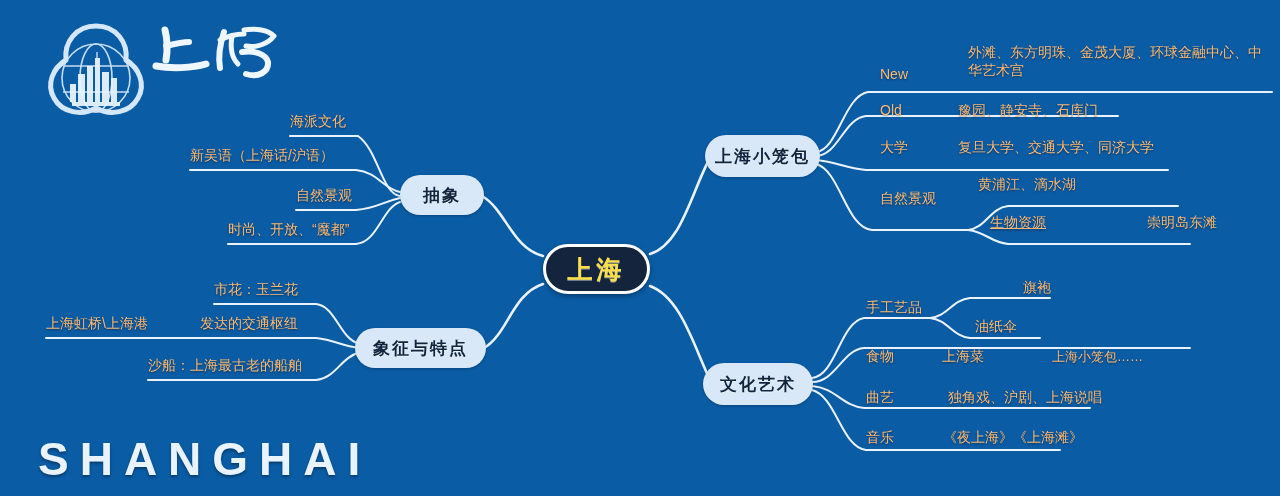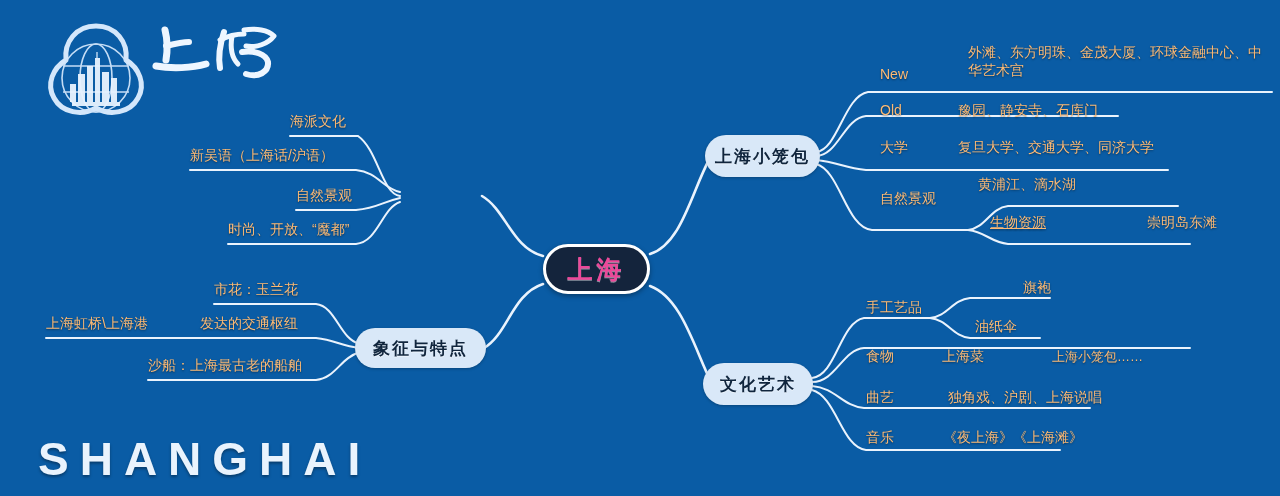--- a/index.html
+++ b/index.html
@@ -36,21 +36,21 @@
     border-radius: 999px;
     background: #d9e8f8;
     color: #10253d;
     font-weight: 700;
     letter-spacing: 1px;
     white-space: nowrap;
     text-shadow: 0 1px 0 rgba(255,255,255,.5);
   }
   .node.center {
     background: #14243c;
-    color: #ec4899;
+    color: #fde047;
     border: 3px solid #ffffff;
     font-size: 25px;
     letter-spacing: 4px;
     box-shadow: 0 2px 5px rgba(0,0,0,.35);
   }
   .node.branch {
     font-size: 17px;
     letter-spacing: 2px;
     box-shadow: 0 1px 3px rgba(0,0,0,.25);
   }
@@ -182,20 +182,21 @@
         <path d="M92,16 C104,14 116,16 122,22 C116,30 104,34 94,32" stroke-width="5"></path>
         <path d="M90,38 C102,36 114,40 116,48 C117,58 106,64 94,60" stroke-width="6"></path>
       </g>
     </svg>
   </div>
 
   <div id="shanghai-word">SHANGHAI</div>
 
   <div class="node center" style="left:543px; top:244px; width:107px; height:50px;">上海</div>
 
+  <div class="node branch" style="left:400px; top:175px; width:84px; height:40px;">抽象</div>
 
   <div class="node branch" style="left:355px; top:328px; width:131px; height:40px;">象征与特点</div>
 
   <div class="node branch" style="left:705px; top:135px; width:115px; height:42px;">上海小笼包</div>
 
   <div class="node branch" style="left:703px; top:363px; width:110px; height:42px;">文化艺术</div>
 
   <div class="leaf l1" style="left:290px; top:113px;">海派文化</div>
   <div class="leaf l1" style="left:190px; top:147px;">新吴语（上海话/沪语）</div>
   <div class="leaf l1" style="left:296px; top:187px;">自然景观</div>

